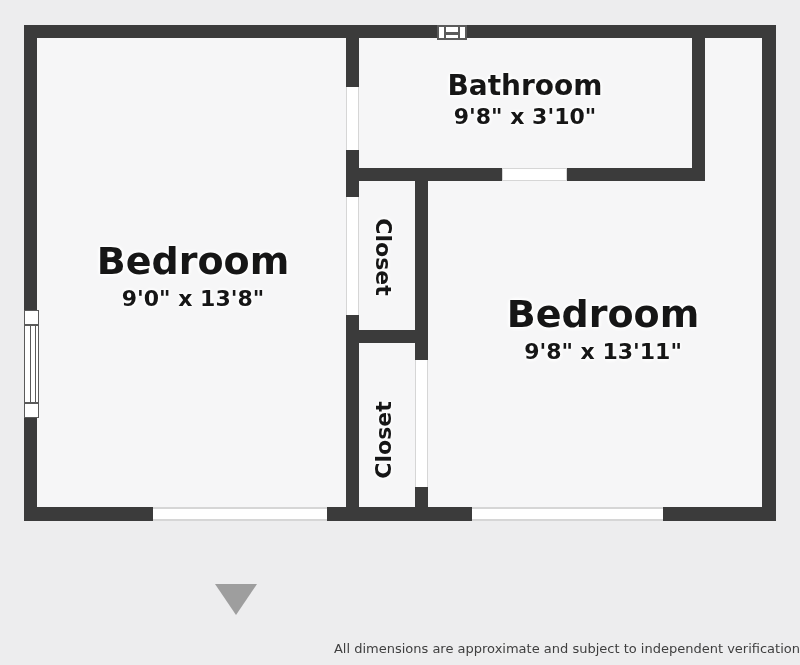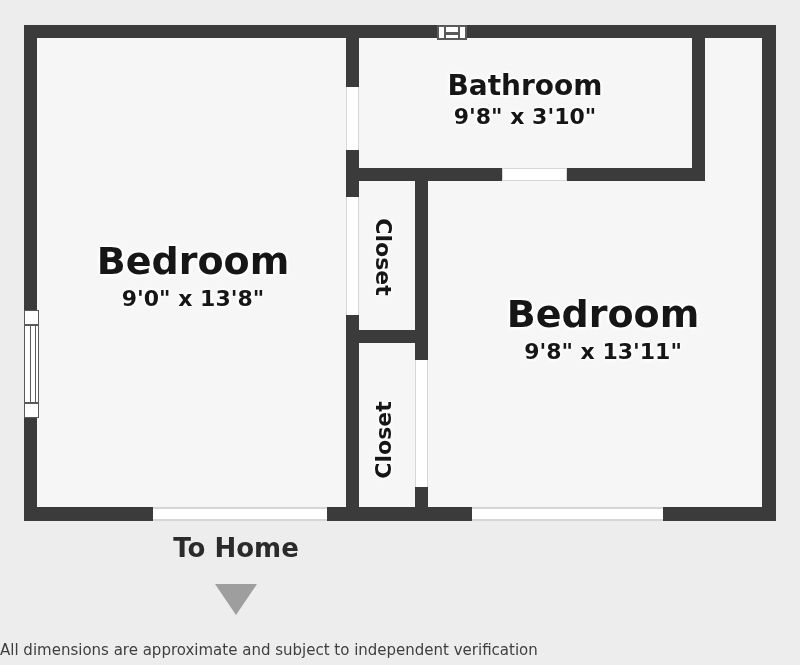--- a/index.html
+++ b/index.html
@@ -58,21 +58,21 @@
   }
   .down-arrow{
     position:absolute;left:236px;top:584px;transform:translateX(-50%);
     width:0;height:0;
     border-left:21px solid transparent;
     border-right:21px solid transparent;
     border-top:31px solid var(--arrow,#9e9e9e);
   }
   .disclaimer{
     position:absolute;left:0;top:641px;width:100%;
-    text-align:left;font-size:15px;color:var(--disclaimer,#3f3f3f);
+    text-align:right;font-size:13px;color:var(--disclaimer,#3f3f3f);
   }
 </style>
 </head>
 <body>
 
 <div class="canvas">
 
   <div class="plan">
 
     <div class="room-region" style="left:13px;top:13px;width:309px;height:469px;"></div>
@@ -124,17 +124,16 @@
     </div>
     <div class="room-label" style="left:579px;top:268px;">
       <div class="room-name big">Bedroom</div>
       <div class="room-dims">9'8" x 13'11"</div>
     </div>
     <div class="closet-label cw" style="left:359px;top:232px;">Closet</div>
     <div class="closet-label ccw" style="left:359px;top:415px;">Closet</div>
 
   </div>
 
-  <div class="to-home">To Home</div>
   <div class="down-arrow"></div>
   <div class="disclaimer">All dimensions are approximate and subject to independent verification</div>
 
 </div>
 
 </body></html>

